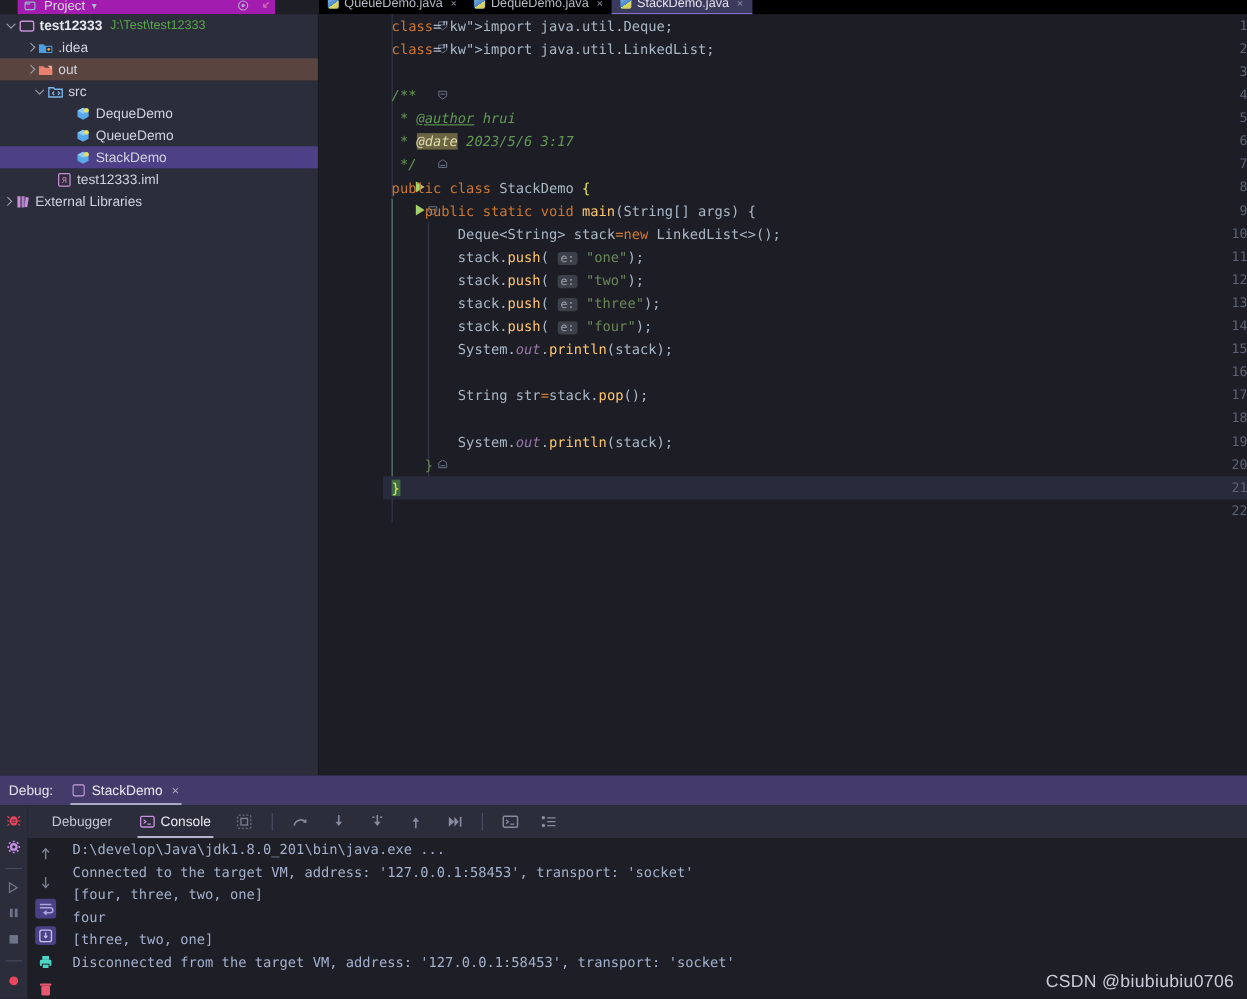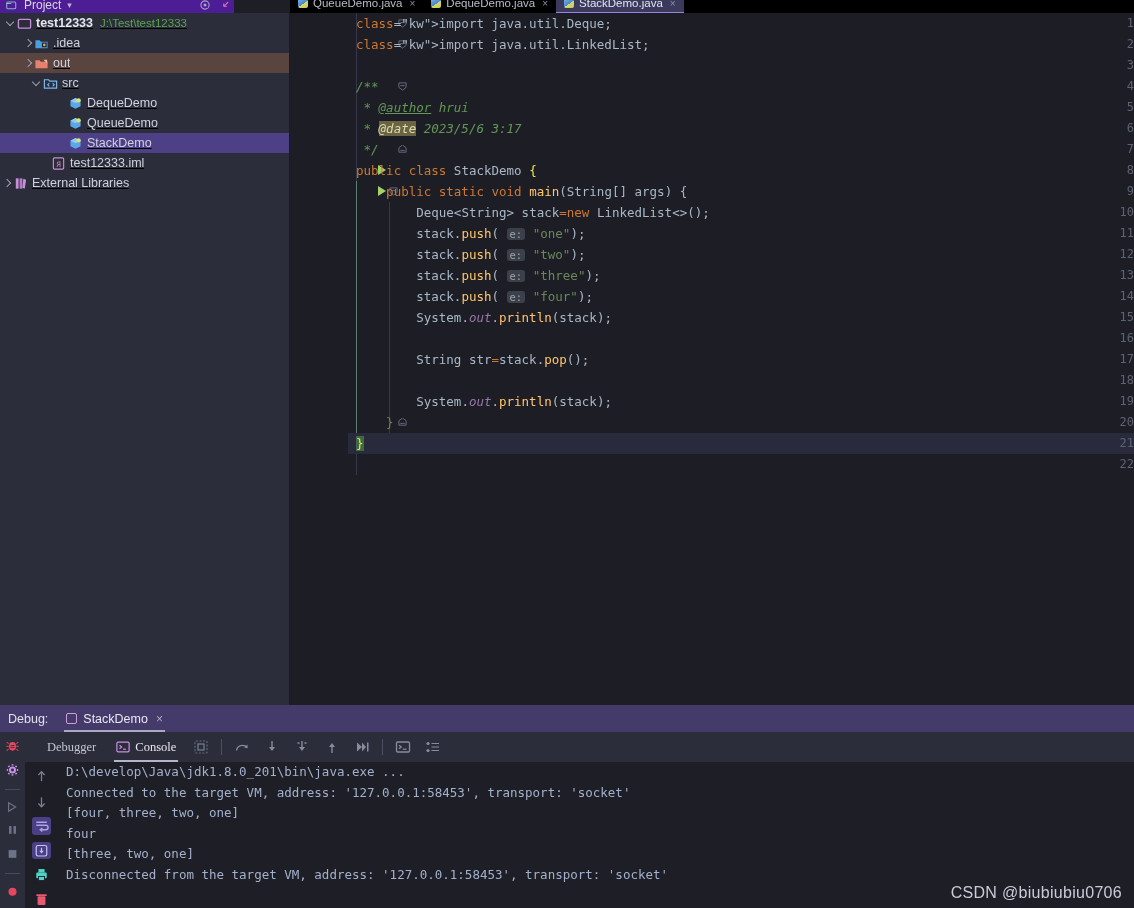--- a/index.html
+++ b/index.html
@@ -6,22 +6,22 @@
   html, body {
     width: 1134px; height: 908px;
     background: #1e1f26;
     font-family: "Liberation Sans", sans-serif;
     overflow: hidden;
   }
   #app { position: relative; width: 1134px; height: 908px; }
 
   
   .proj-header {
-    position: absolute; left: 0; top: 0; width: 234px; height: 13px;
-    background: #4c1d95; overflow: hidden;
+    position: absolute; left: 16px; top: 0; width: 234px; height: 13px;
+    background: #a21caf; overflow: hidden;
   }
   .proj-header .ph-inner {
     position: absolute; left: 0; top: -6px; width: 290px; height: 22px;
     display: flex; align-items: center; padding: 0 6px; gap: 6px;
   }
   .proj-header .ph-title {
     color: #d8d8e0; font-size: 12px; white-space: nowrap;
   }
   .ph-icons { margin-left: auto; display: flex; gap: 9px; align-items: center; }
   .ph-ic { width: 12px; height: 12px; opacity: .85; }
@@ -47,21 +47,21 @@
   .tab .jicon {
     width: 10px; height: 10px; border-radius: 2px;
     background: linear-gradient(145deg,#7fb8e8 0%, #4a86c8 55%, #d8d86a 56%, #c9c95a 100%);
     display:inline-block; flex: 0 0 auto;
   }
   .tab .tclose { color: #8b8fa0; font-size: 10px; margin-left: 2px; }
 
   
   .tree {
     position: absolute; left: 0; top: 13px; width: 290px; height: 692px;
-    background: #2b2d3a; overflow: hidden; border-right: 1px solid #1a1b22; text-decoration: underline;
+    background: #2b2d3a; overflow: hidden; border-right: 1px solid #1a1b22;
   }
   .row {
     display: flex; align-items: center; height: 20px;
     font-size: 12.5px; color: #cfd2dc; white-space: nowrap; padding-right: 4px;
   }
   .row.sel   { background: #4e4087; }
   .row.excl  { background: #5a4440; }
   .arrow {
     width: 13px; height: 13px; flex: 0 0 auto; position: relative;
   }
@@ -153,21 +153,21 @@
   .left-rail {
     position: absolute; left: 0; top: 27px; width: 25px; height: 176px;
     background: #2b2d3a; display: flex; flex-direction: column;
     align-items: center; padding-top: 7px; gap: 0;
   }
   .rail-ic { width: 17px; height: 17px; margin-bottom: 10px; }
   .rail-sep { width: 15px; height: 1px; background: #454a5e; margin: 2px 0 10px 0; }
 
   .dbg-toolbar {
     position: absolute; left: 25px; top: 27px; width: 1109px; height: 30px;
-    background: #2b2d3a; display: flex; align-items: center; padding-left: 12px; gap: 0; font-family: Liberation Serif, serif;
+    background: #2b2d3a; display: flex; align-items: center; padding-left: 12px; gap: 5px;
   }
   .dbg-subtab {
     font-size: 12.5px; color: #c3c6d2; padding: 0 10px; height: 30px;
     display: flex; align-items: center; gap: 5px; position: relative;
   }
   .dbg-subtab.active { color: #e8e8f2; }
   .dbg-subtab.active::after {
     content:""; position:absolute; left:8px; right:8px; bottom:0; height:2px; background:#b4b4cc;
   }
   .tb-ic { width: 16px; height: 16px; margin: 0 7px; opacity:.82; }

